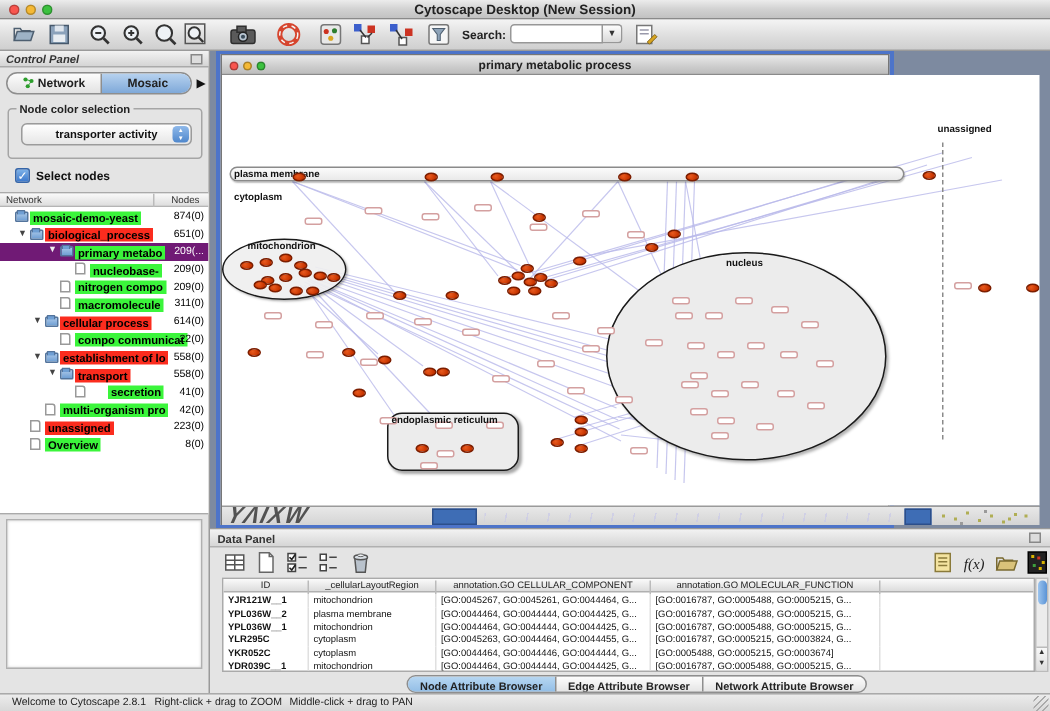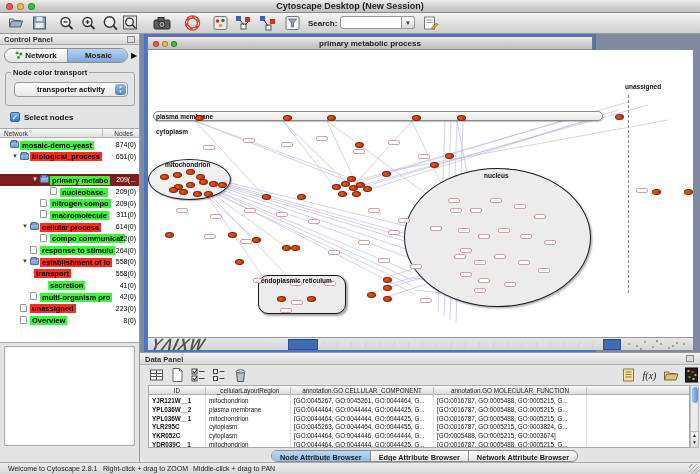--- a/index.html
+++ b/index.html
@@ -17,21 +17,21 @@
   .toolbar { position:absolute; left:0; top:13px; width:700px; height:21px;
     background:linear-gradient(#f4f4f4,#dcdcdc 60%,#cfcfcf); border-bottom:1px solid #9a9a9a; }
   .tbtn { position:absolute; top:2px; width:17px; height:16px; }
   .tbtn svg { width:100%; height:100%; display:block; }
   .search-label { position:absolute; top:6px; font-size:8px; font-weight:bold; color:#222; }
   .search-field { position:absolute; top:3px; height:13px; background:#fff; border:1px solid #979797; border-radius:3px 0 0 3px; }
   .search-drop { position:absolute; top:3px; width:13px; height:13px; background:linear-gradient(#fdfdfd,#d9d9d9); border:1px solid #979797; border-left:none; border-radius:0 3px 3px 0; font-size:6px; color:#333; text-align:center; line-height:12px; }
 
   
   .control-panel { position:absolute; left:0; top:34px; width:140px; height:428px; background:#e4e4e4; border-right:1px solid #9a9a9a; }
-  .cp-header { position:absolute; left:0; top:0; width:100%; height:11px; background:linear-gradient(#f2f2f2,#d5d5d5); border-bottom:1px solid #aaa; }
+  .cp-header { position:absolute; left:0; top:0; width:100%; height:11px; background:linear-gradient(#f2f2f2,#d5d5d5); border-bottom:1px solid #aaa;font-style:italic; }
   .cp-header .cp-title { position:absolute; left:4px; top:1px; font-size:7.5px; font-weight:bold; color:#333; }
   .cp-float { position:absolute; right:4px; top:2px; width:8px; height:7px; border:1px solid #888; background:#ddd; }
   .cp-tabs { position:absolute; left:4px; top:14px; width:124px; height:15px; border:1px solid #8e8e8e; border-radius:8px; background:linear-gradient(#fdfdfd,#e2e2e2); overflow:hidden; }
   .cp-tab { position:absolute; top:0; height:100%; font-size:8px; font-weight:bold; color:#222; text-align:center; line-height:14px; }
   .cp-tab.network { left:0; width:62px; }
   .cp-tab.mosaic { left:62px; width:62px; background:linear-gradient(#b7d2ef,#7fa9d9); border-left:1px solid #8e8e8e; }
   .cp-tab-arrow { position:absolute; left:131px; top:17px; font-size:8px; color:#111; }
   .net-tab-icon { display:inline-block; width:8px; height:8px; vertical-align:-1px; margin-right:2px; }
   .groupbox { position:absolute; left:5px; top:38px; width:130px; height:34px; border:1px solid #a5a5a5; border-radius:3px; }
   .groupbox .legend { position:absolute; left:5px; top:-5px; background:#e4e4e4; padding:0 2px; font-size:7.5px; font-weight:bold; color:#222; }
@@ -41,21 +41,21 @@
   .checkbox { position:absolute; left:0; top:0; width:10px; height:10px; background:linear-gradient(#7db1e8,#3c79cc); border:1px solid #3565a8; border-radius:2px; color:#fff; font-size:8px; line-height:9px; text-align:center; }
   .cp-check-label { position:absolute; left:14px; top:1px; font-size:8px; font-weight:bold; color:#111; white-space:nowrap; }
 
   .tree-wrap { position:absolute; left:0; top:94px; width:139px; height:215px; background:#fff; border-top:1px solid #aaa; border-bottom:1px solid #aaa; overflow:hidden; }
   .tree-head { position:absolute; left:0; top:0; width:100%; height:9px; background:linear-gradient(#fafafa,#dedede); border-bottom:1px solid #b5b5b5; font-size:6.5px; color:#333; }
   .tree-head .c1 { position:absolute; left:4px; top:1px; }
   .tree-head .c2 { position:absolute; right:6px; top:1px; }
   .tree-head .cdiv { position:absolute; right:36px; top:0; width:1px; height:9px; background:#bbb; }
   #tree-rows { position:absolute; left:0; top:10px; width:100%; }
   .trow { position:relative; width:139px; height:11.7px; }
-  .trow.sel { background:#7f1d1d;margin-top:12px; }
+  .trow.sel { background:#701a75; }
   .texp { position:absolute; top:2px; font-size:6px; color:#444; }
   .trow.sel .texp { color:#eee; }
   .ticon { position:absolute; top:2px; width:9px; height:7px; }
   .ticon.folder { background:linear-gradient(#a9c7e8,#6f9fd4); border:1px solid #53749c; border-radius:1px; }
   .ticon.folder::before { content:""; position:absolute; left:0; top:-2px; width:4px; height:2px; background:#6f9fd4; border:1px solid #53749c; border-bottom:none; border-radius:1px 1px 0 0; }
   .ticon.file { background:#fff; border:1px solid #999; width:7px; height:8px; top:1px; border-radius:0 2px 0 0; }
   .tlabel { position:absolute; top:1.5px; font-size:7.5px; font-weight:bold; color:#000; padding:0 2px; white-space:nowrap; line-height:9px; }
   .tlabel.green { background:#3bf53b; }
   .tlabel.red { background:#fb2c1e; }
   .tcount { position:absolute; right:3px; top:2px; font-size:7px; color:#000; }
@@ -242,21 +242,21 @@
               <circle cx="2" cy="2" r="1.4" fill="#2d9e2d"></circle>
               <circle cx="6" cy="3" r="1.4" fill="#2d9e2d"></circle>
               <circle cx="3.5" cy="6.5" r="1.4" fill="#2d9e2d"></circle>
               <line x1="2" y1="2" x2="6" y2="3" stroke="#2d9e2d" stroke-width=".6"></line>
               <line x1="6" y1="3" x2="3.5" y2="6.5" stroke="#2d9e2d" stroke-width=".6"></line>
             </svg></span><span>Network</span></div>
       <div class="cp-tab mosaic"><span>Mosaic</span></div>
     </div>
     <span class="cp-tab-arrow">▶</span>
     <div class="groupbox">
-      <span class="legend">Node color transport</span>
+      <span class="legend">Node color selection</span>
       <div class="combo">
         <span>transporter activity</span>
         <span class="stepper">▲<br>▼</span>
       </div>
     </div>
     <div class="cp-check-row">
       <span class="checkbox">✓</span>
       <span class="cp-check-label">Select nodes</span>
     </div>
     <div class="tree-wrap">
@@ -303,39 +303,34 @@
             <span class="ticon folder" style="left: 30px;"></span>
             <span class="tlabel red" style="left: 40px;">cellular process</span>
             <span class="tcount">614(0)</span>
           </div>
           <div class="trow">
             <span class="ticon file" style="left: 40px;"></span>
             <span class="tlabel green" style="left: 50px;">compo communicat</span>
             <span class="tcount">22(0)</span>
           </div>
           <div class="trow">
-            <span class="ticon file" style="left: 30px;"></span>
-            <span class="tlabel green" style="left: 40px;">response to stimulu</span>
-            <span class="tcount">264(0)</span>
-          </div>
-          <div class="trow">
             <span class="texp" style="left: 22px;">▼</span>
             <span class="ticon folder" style="left: 30px;"></span>
             <span class="tlabel red" style="left: 40px;">establishment of lo</span>
             <span class="tcount">558(0)</span>
           </div>
           <div class="trow">
             <span class="texp" style="left: 32px;">▼</span>
             <span class="ticon folder" style="left: 40px;"></span>
-            <span class="tlabel red" style="left: 34px;">transport</span>
+            <span class="tlabel red" style="left: 50px;">transport</span>
             <span class="tcount">558(0)</span>
           </div>
           <div class="trow">
             <span class="ticon file" style="left: 50px;"></span>
-            <span class="tlabel green" style="left: 48px; text-align: center;">secretion</span>
+            <span class="tlabel green" style="left: 72px; text-align: center;">secretion</span>
             <span class="tcount">41(0)</span>
           </div>
           <div class="trow">
             <span class="ticon file" style="left: 30px;"></span>
             <span class="tlabel green" style="left: 40px;">multi-organism pro</span>
             <span class="tcount">42(0)</span>
           </div>
           <div class="trow">
             <span class="ticon file" style="left: 20px;"></span>
             <span class="tlabel red" style="left: 30px;">unassigned</span>

